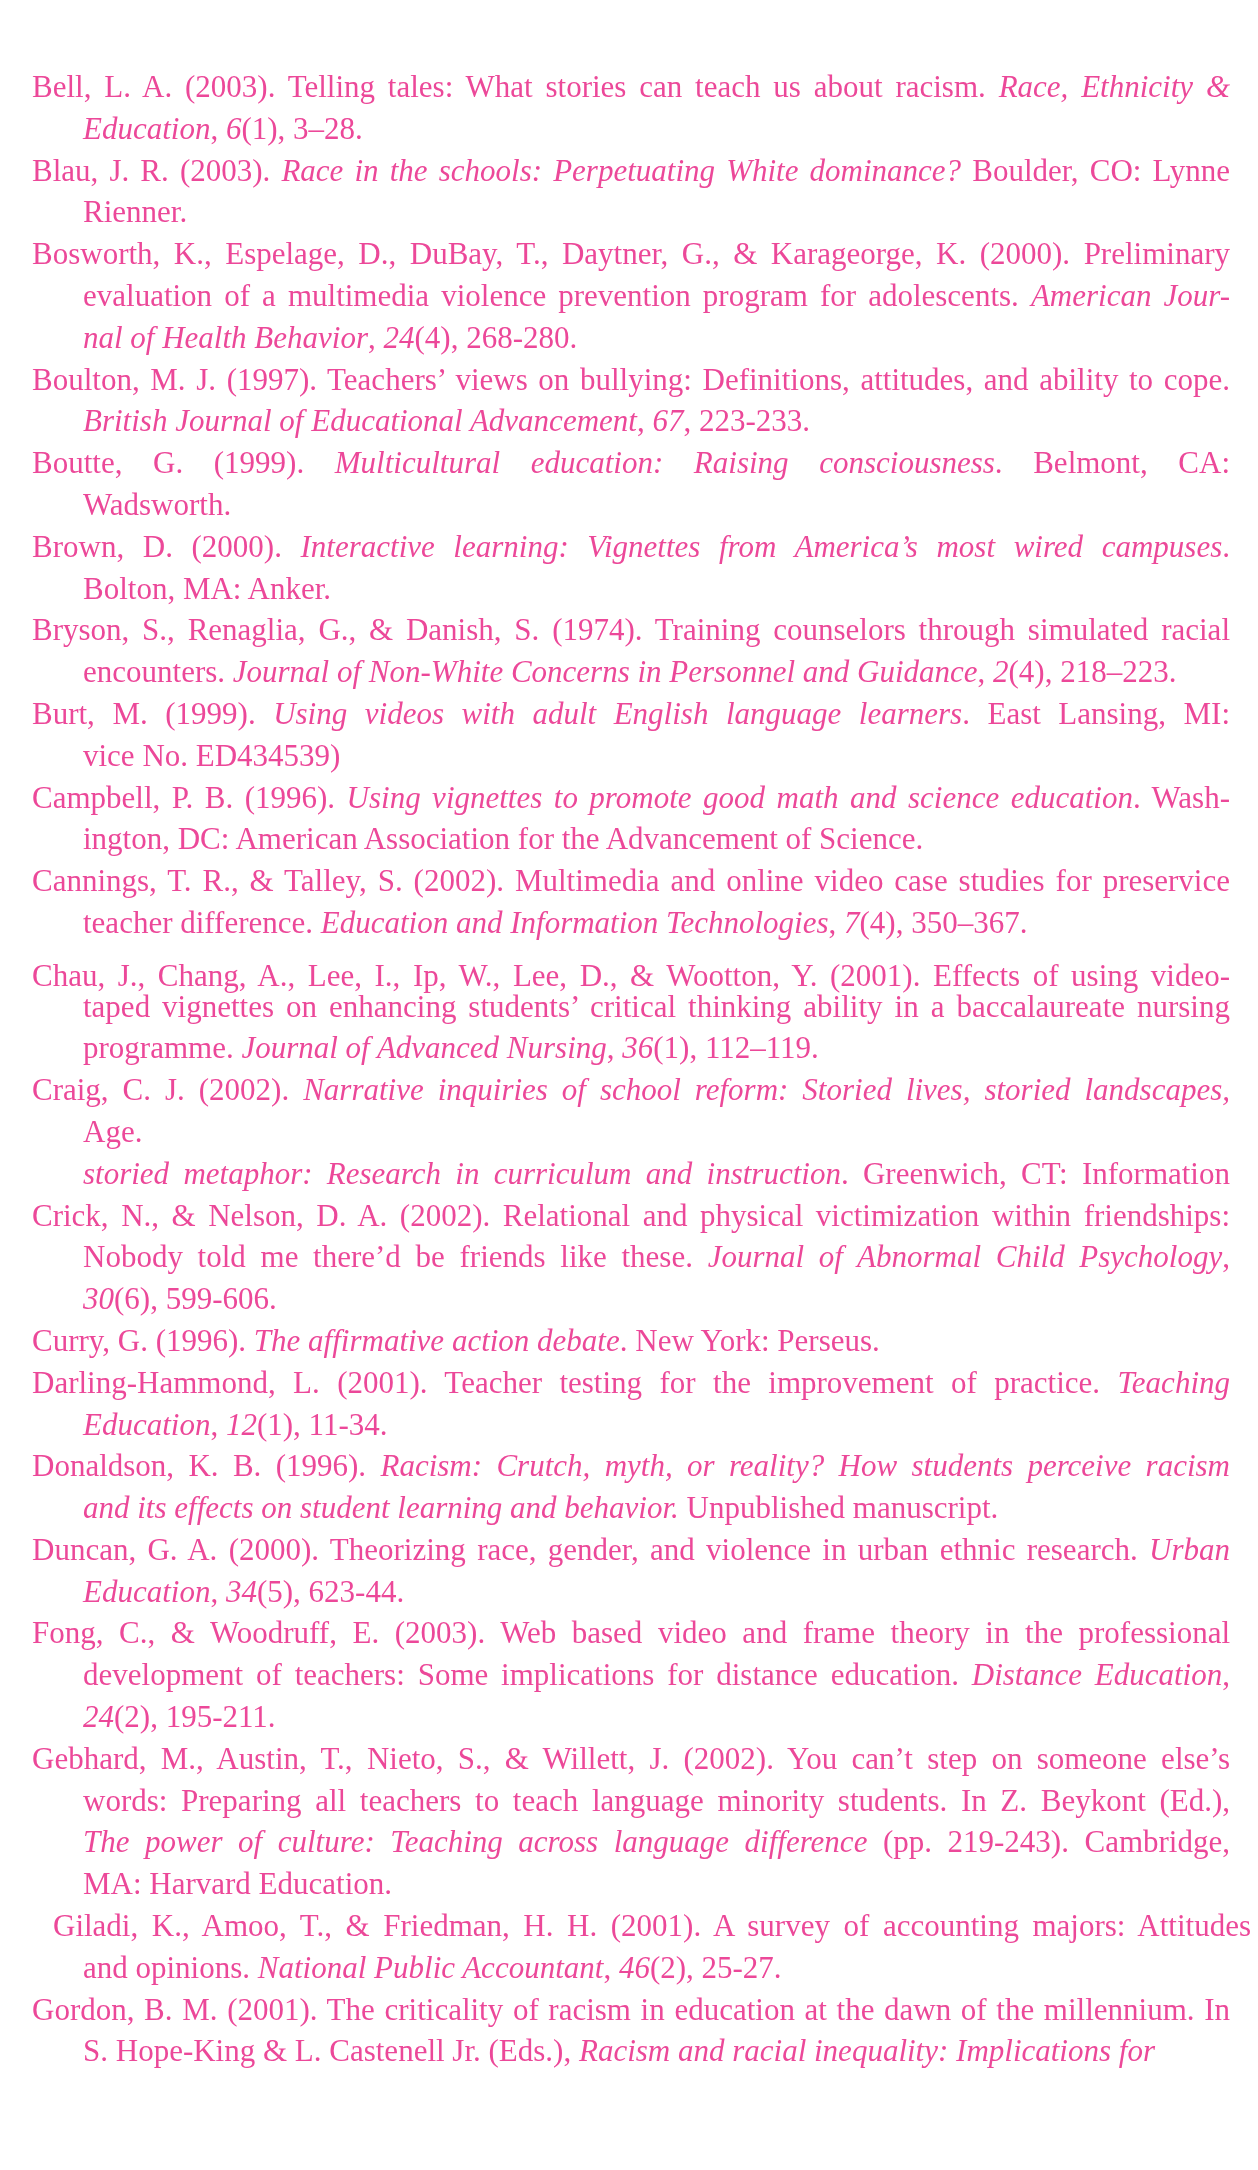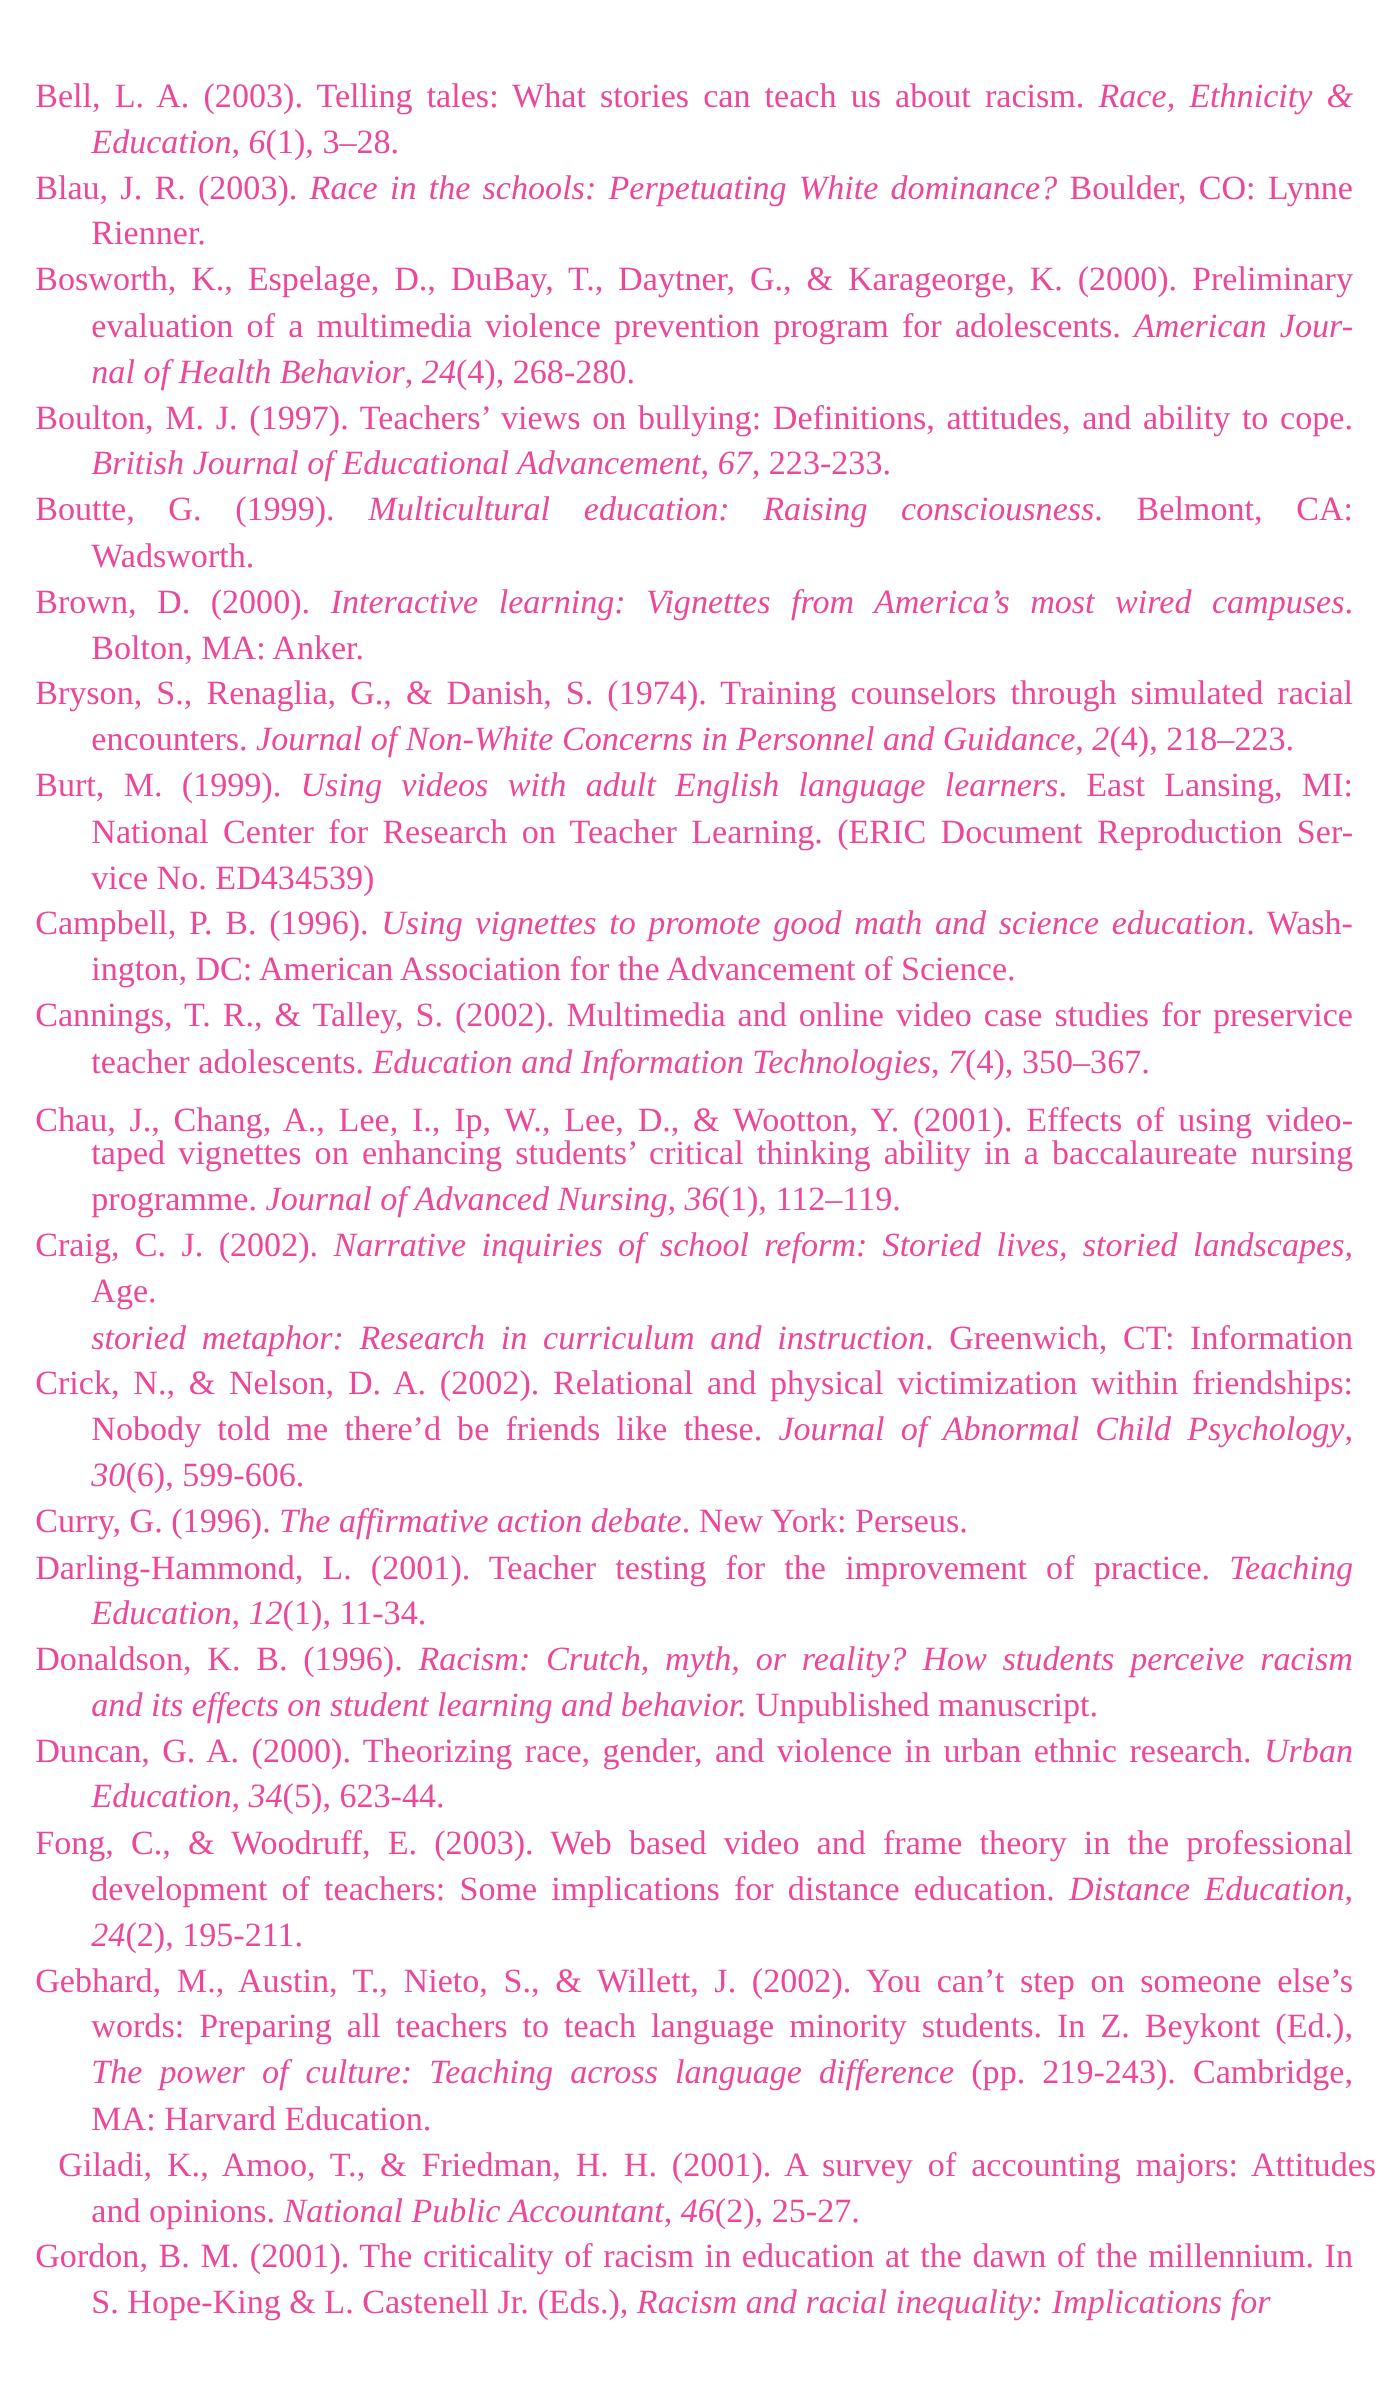--- a/index.html
+++ b/index.html
@@ -43,30 +43,29 @@
     <div class="entry">
       <div class="line"><span class="inner" style="word-spacing: 10.8562px;"><span>Brown, D. (2000). </span><span class="it">Interactive learning: Vignettes from America’s most wired campuses</span><span>.</span></span></div>
       <div class="line cont"><span class="inner"><span>Bolton, MA: Anker.</span></span></div>
     </div>
     <div class="entry">
       <div class="line"><span class="inner" style="word-spacing: 5.04818px;"><span>Bryson, S., Renaglia, G., &amp; Danish, S. (1974). Training counselors through simulated racial</span></span></div>
       <div class="line cont"><span class="inner"><span>encounters. </span><span class="it">Journal of Non-White Concerns in Personnel and Guidance</span><span>, </span><span class="it">2</span><span>(4), 218–223.</span></span></div>
     </div>
     <div class="entry">
       <div class="line"><span class="inner" style="word-spacing: 9.77995px;"><span>Burt, M. (1999). </span><span class="it">Using videos with adult English language learners</span><span>. East Lansing, MI:</span></span></div>
-      <div class="line cont"><span class="inner" style="word-spacing: 5.28125px;"><span>National Center for Research on Teacher Learning. (ERIC Document Reproduction Ser-</span></span></div>
       <div class="line cont"><span class="inner"><span>vice No. ED434539)</span></span></div>
     </div>
     <div class="entry">
       <div class="line"><span class="inner" style="word-spacing: 3.72716px; text-align: center;"><span>Campbell, P. B. (1996). </span><span class="it">Using vignettes to promote good math and science education</span><span>. Wash-</span></span></div>
       <div class="line cont"><span class="inner"><span>ington, DC: American Association for the Advancement of Science.</span></span></div>
     </div>
     <div class="entry">
       <div class="line"><span class="inner" style="word-spacing: 3.15848px;"><span>Cannings, T. R., &amp; Talley, S. (2002). Multimedia and online video case studies for preservice</span></span></div>
-      <div class="line cont"><span class="inner"><span>teacher adolescents. </span><span class="it">Education and Information Technologies</span><span>, </span><span class="it">7</span><span>(4), 350–367.</span></span></div>
+      <div class="line cont"><span class="inner"><span>teacher difference. </span><span class="it">Education and Information Technologies</span><span>, </span><span class="it">7</span><span>(4), 350–367.</span></span></div>
     </div>
     <div class="entry">
       <div class="line"><span class="inner" style="word-spacing: 4.7932px; margin-top: 11px;"><span>Chau, J., Chang, A., Lee, I., Ip, W., Lee, D., &amp; Wootton, Y. (2001). Effects of using video-</span></span></div>
       <div class="line cont"><span class="inner" style="word-spacing: 4.23295px;"><span>taped vignettes on enhancing students’ critical thinking ability in a baccalaureate nursing</span></span></div>
       <div class="line cont"><span class="inner"><span>programme. </span><span class="it">Journal of Advanced Nursing</span><span>, </span><span class="it">36</span><span>(1), 112–119.</span></span></div>
     </div>
     <div class="entry">
       <div class="line"><span class="inner" style="word-spacing: 6.21745px;"><span>Craig, C. J. (2002). </span><span class="it">Narrative inquiries of school reform: Storied lives, storied landscapes,</span></span></div>
       <div class="line cont"><span class="inner"><span>Age.</span></span></div>
       <div class="line cont"><span class="inner" style="word-spacing: 6.53646px;"><span class="it">storied metaphor: Research in curriculum and instruction</span><span>. Greenwich, CT: Information</span></span></div>

